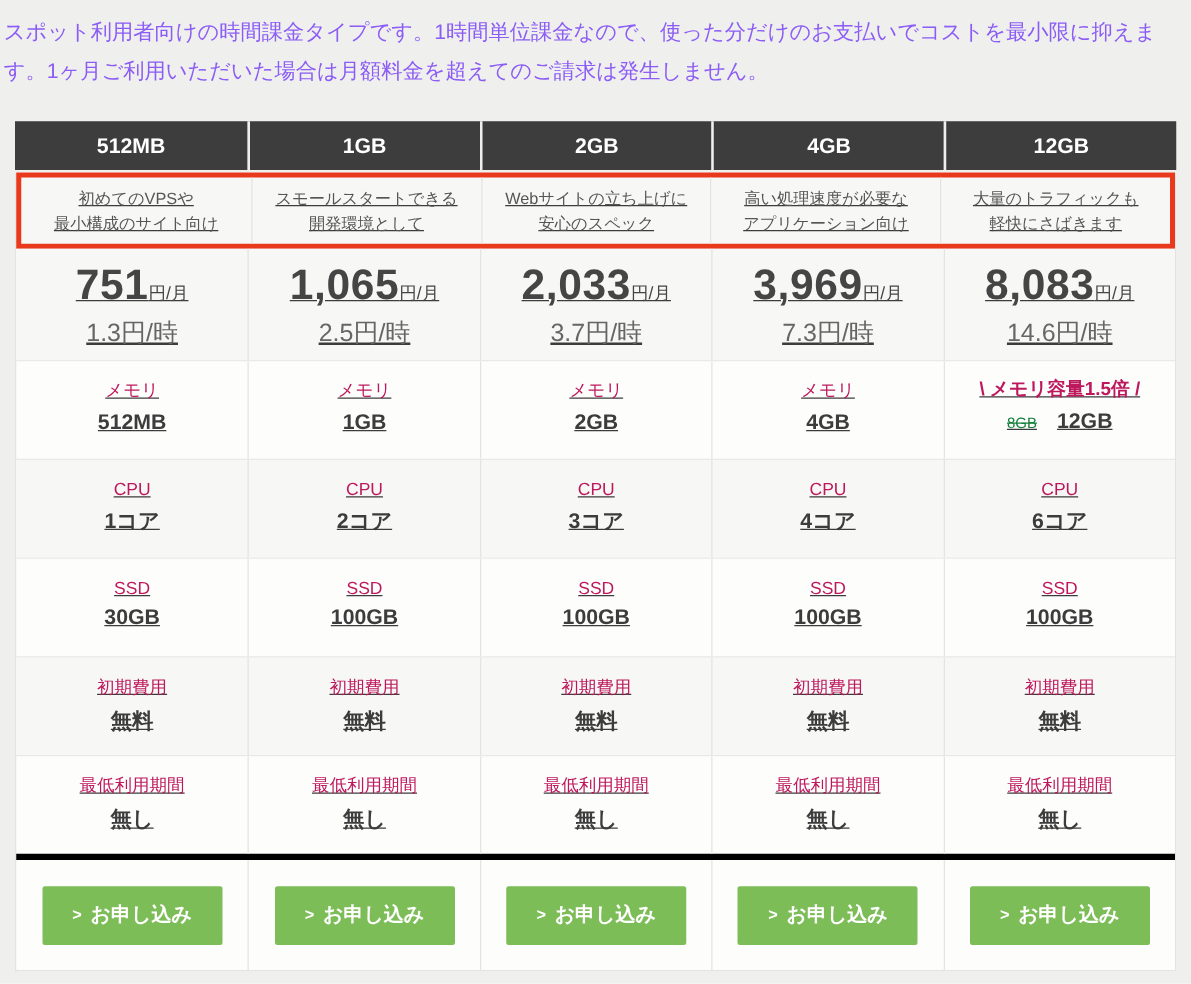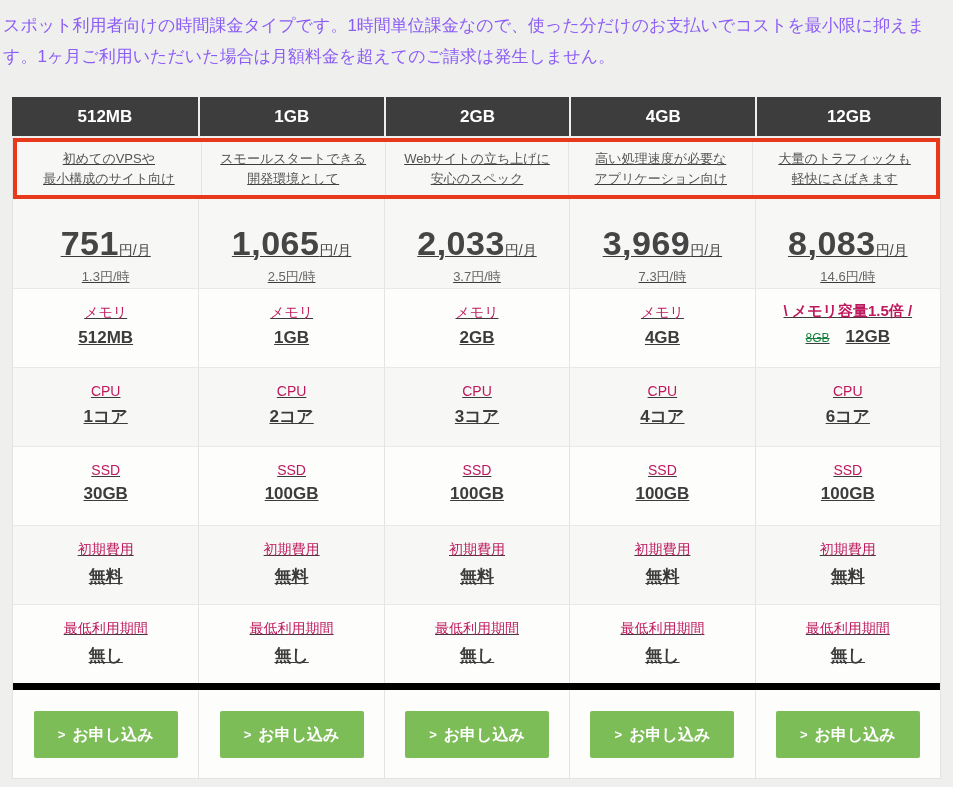--- a/index.html
+++ b/index.html
@@ -45,35 +45,35 @@
   .cellb { text-align:center; }
   
   .desc-row {
     border:4px solid #e8391d;
     background:#f7f7f5;
   }
   .desc-row .cellb { padding:7px 4px 6px 4px; height:53px; }
   .desc-line { font-size:13px; line-height:20px; color:#555553; }
   
   .price-row { background:#f7f7f5; }
-  .price-row .cellb { height:89px; padding-top:25px; }
+  .price-row .cellb { height:89px; padding-top:10px; }
   .price-main { white-space:nowrap; }
   .price-num { font-size:34px; font-weight:bold; color:#454545; letter-spacing:0.5px; }
   .price-unit { font-size:14px; color:#454545; }
-  .price-hour { font-size:13px; color:#666664; margin-top:5px; }
+  .price-hour { font-size:20px; color:#666664; margin-top:5px; }
   
   .spec-row { border-top:1px solid #e9e9e7; }
   .spec-row .cellb { height:78px; padding-top:15px; }
   .spec-row.alt { background:#f7f7f5; }
   .spec-label { font-size:14px; color:#be185d; }
   .spec-value { font-size:17px; font-weight:bold; color:#3c3c3c; margin-top:6px; }
   .promo { font-size:15px; font-weight:bold; color:#be185d; margin-top:-2px; }
   .mem-old { font-size:12px; font-weight:normal; color:#15803d; text-decoration:line-through; margin-right:16px; }
   
-  .button-row { border-top:7px solid #000000; }
+  .button-row { border-top:5px solid #000000; }
   .button-row .cellb { height:88px; padding-top:21px; }
   .apply-btn {
     display:inline-block;
     width:144px;
     height:47px;
     line-height:47px;
     background:#7dbd58;
     color:#ffffff;
     font-size:16px;
     font-weight:bold;

